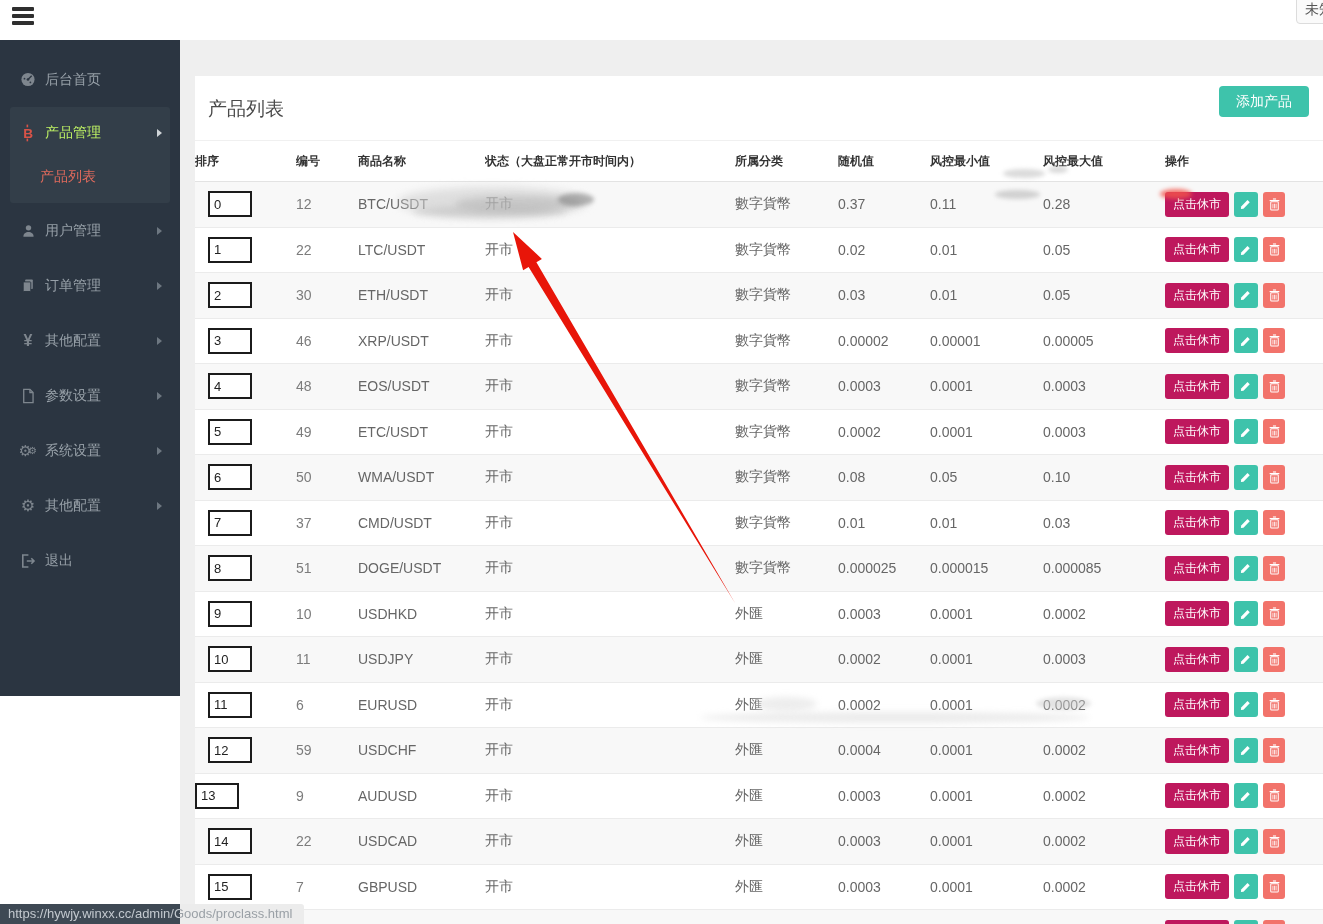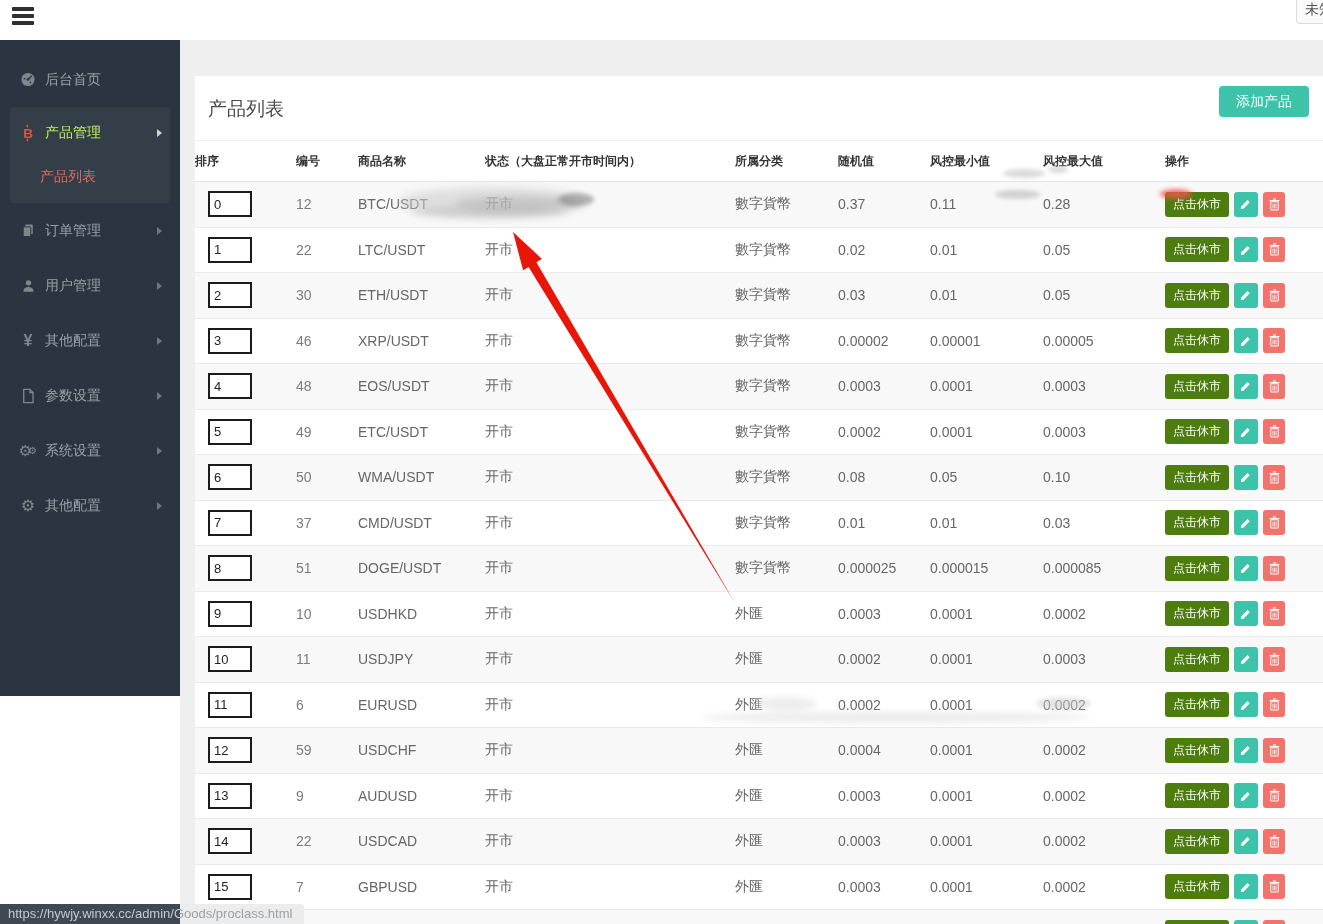--- a/index.html
+++ b/index.html
@@ -33,21 +33,21 @@
   .page-title { position:absolute; left:13px; top:20px; font-size:19px; color:#4a4a4a; }
   .add-btn { position:absolute; right:14px; top:10px; height:31px; padding:0 17px; background:#3ec3ab; color:#fff; border:none; border-radius:4px; font-size:14px; cursor:pointer; font-family:inherit; }
 
   table { width:100%; border-collapse:collapse; table-layout:fixed; border-top:1px solid #f0f0f0; }
   thead th { height:41px; text-align:left; font-size:12px; font-weight:bold; color:#333; vertical-align:middle; border-bottom:1px solid #e3e3e3; white-space:nowrap; overflow:hidden; }
   tbody td { height:45.5px; font-size:14px; color:#666; vertical-align:middle; border-bottom:1px solid #ebebeb; white-space:nowrap; overflow:hidden; }
   tbody tr.striped { background:#f8f8f8; }
   td.c-num { color:#7c7c7c; }
   .sort-input { width:44px; height:26px; border:2px solid #1b1b1b; background:#fff; font-size:13px; padding:1px 4px; color:#222; font-family:inherit; }
   .ops-wrap { display:flex; align-items:center; gap:5px; }
-  .btn-close { height:25px; padding:0 8px; background:#4d7c0f; border:none; border-radius:3px; color:#fff; font-size:12px; cursor:pointer; font-family:Liberation Sans, sans-serif; white-space:nowrap; }
+  .btn-close { height:25px; padding:0 8px; background:#be185d; border:none; border-radius:3px; color:#fff; font-size:12px; cursor:pointer; font-family:Liberation Sans, sans-serif; white-space:nowrap; }
   .btn-ico { height:25px; width:24px; border:none; border-radius:3px; display:inline-flex; align-items:center; justify-content:center; cursor:pointer; }
   .btn-ico.teal { background:#3ec3ab; }
   .btn-ico.red { background:#f2736b; width:22px; }
 
   
   .overlay { position:absolute; left:0; top:0; width:1323px; height:924px; z-index:50; pointer-events:none; }
   .smudge { position:absolute; border-radius:50%; filter:blur(3px); z-index:40; pointer-events:none; }
 
   
   .statusbar { position:absolute; bottom:0; left:0; height:20px; z-index:70; font-size:13px; line-height:20px; white-space:nowrap; }
@@ -92,37 +92,37 @@
           </svg>
       </span>
       <span class="s-label">产品管理</span>
       <span class="caret"></span>
     </div>
     <div class="side-sub current">产品列表</div>
   </div>
 
   <div class="side-item">
     <span class="s-icon">
+      <svg width="15" height="16" viewBox="0 0 20 20">
+          <circle cx="10" cy="5.8" r="3.6" fill="#7e868e"></circle>
+          <path d="M3.2 17.5 c0-4.2 3.1-6.2 6.8-6.2 s6.8 2 6.8 6.2 z" fill="#7e868e"></path>
+        </svg>
+    </span>
+    <span class="s-label">用户管理</span>
+    <span class="caret"></span>
+  </div>
+
+  <div class="side-item">
+    <span class="s-icon">
       <svg width="16" height="17" viewBox="0 0 20 20">
           <rect x="6.5" y="2.5" width="9.5" height="12" rx="1" fill="#7e868e"></rect>
           <rect x="4" y="5.5" width="9.5" height="12" rx="1" fill="#7e868e" stroke="#2b3541" stroke-width="1.2"></rect>
         </svg>
     </span>
     <span class="s-label">订单管理</span>
-    <span class="caret"></span>
-  </div>
-
-  <div class="side-item">
-    <span class="s-icon">
-      <svg width="15" height="16" viewBox="0 0 20 20">
-          <circle cx="10" cy="5.8" r="3.6" fill="#7e868e"></circle>
-          <path d="M3.2 17.5 c0-4.2 3.1-6.2 6.8-6.2 s6.8 2 6.8 6.2 z" fill="#7e868e"></path>
-        </svg>
-    </span>
-    <span class="s-label">用户管理</span>
     <span class="caret"></span>
   </div>
 
   <div class="side-item">
     <span class="s-icon" style="font-weight:bold;font-size:16px;">¥</span>
     <span class="s-label">其他配置</span>
     <span class="caret"></span>
   </div>
 
   <div class="side-item">
@@ -142,20 +142,29 @@
     <span class="caret"></span>
   </div>
 
 
   <div class="side-item">
     <span class="s-icon" style="font-size:16px;">⚙</span>
     <span class="s-label">其他配置</span>
     <span class="caret"></span>
   </div>
 
+  <div class="side-item">
+    <span class="s-icon">
+      <svg width="16" height="16" viewBox="0 0 20 20">
+          <path d="M10.5 2.5 H3.5 v15 h7" fill="none" stroke="#7e868e" stroke-width="2"></path>
+          <path d="M8.5 10 h9 m-3.4 -3.4 l3.4 3.4 l-3.4 3.4" fill="none" stroke="#7e868e" stroke-width="2"></path>
+        </svg>
+    </span>
+    <span class="s-label">退出</span>
+  </div>
 </div>
 
 <div class="content">
   <div class="panel">
     <div class="panel-header">
       <span class="page-title">产品列表</span>
       <button class="add-btn">添加产品</button>
     </div>
     <table>
       <colgroup>
@@ -619,21 +628,21 @@
                       <line x1="5" y1="7" x2="5" y2="13" stroke="#fff" stroke-width="1"></line>
                       <line x1="7" y1="7" x2="7" y2="13" stroke="#fff" stroke-width="1"></line>
                       <line x1="9" y1="7" x2="9" y2="13" stroke="#fff" stroke-width="1"></line>
                     </svg>
           </span>
         </button>
       </div>
     </td>
   </tr>
           <tr>
-    <td style="padding-left:13px;"><input class="sort-input" value="13" style=""></td>
+    <td style=""><input class="sort-input" value="13" style=""></td>
     <td class="c-num">9</td>
     <td>AUDUSD</td>
     <td>开市</td>
     <td>外匯</td>
     <td>0.0003</td>
     <td>0.0001</td>
     <td>0.0002</td>
     <td>
       <div class="ops-wrap">
         <button class="btn-close">点击休市</button>

